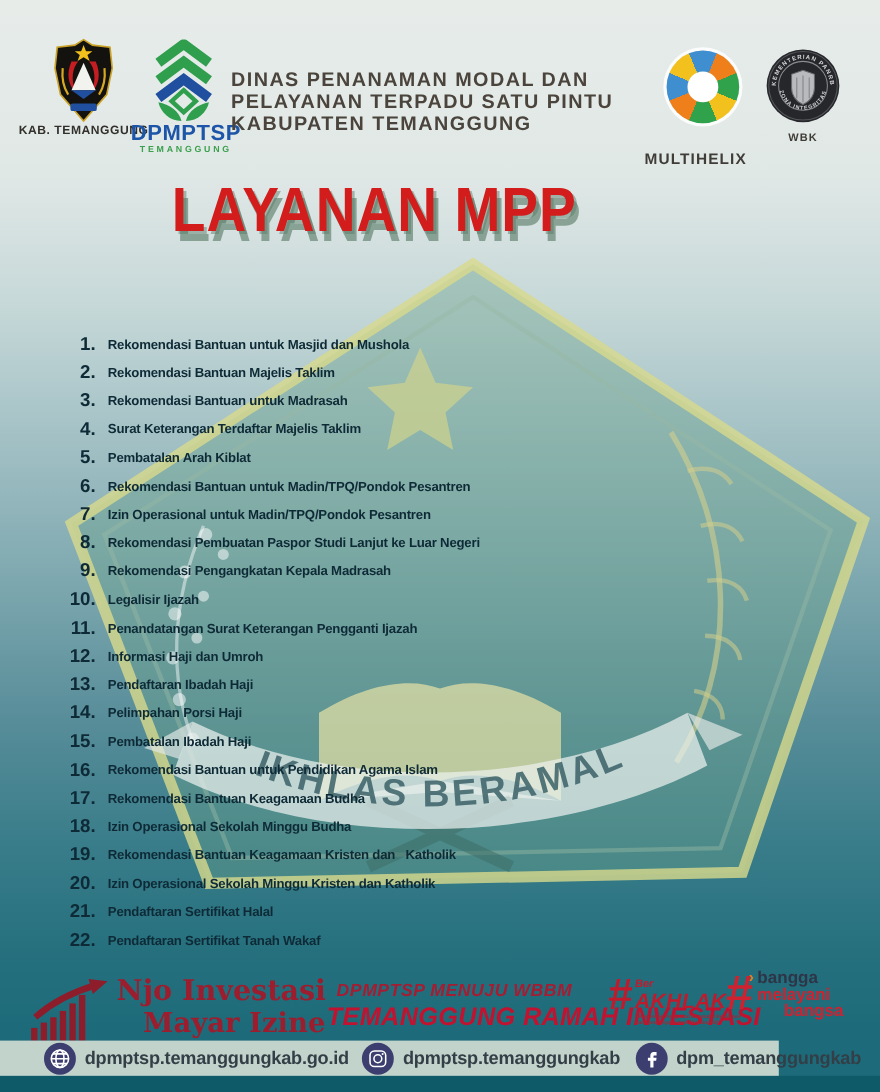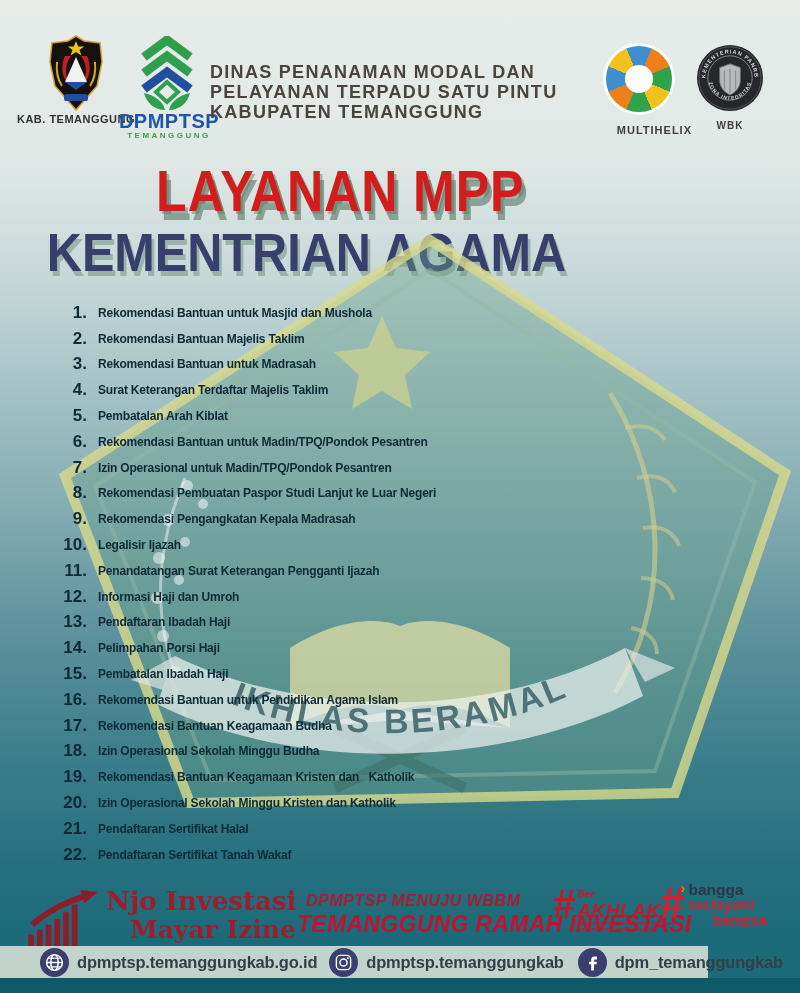--- a/index.html
+++ b/index.html
@@ -19,22 +19,22 @@
   .dpm-sub{position:absolute;left:110px;top:131px;width:118px;text-align:center;
     font-size:8px;font-weight:bold;color:#3aa04c;letter-spacing:2.5px;}
   .dept{position:absolute;left:210px;top:62px;font-size:18px;font-weight:bold;
     color:#4b443d;letter-spacing:1.3px;line-height:20px;}
   .multihelix{position:absolute;left:606px;top:46px;width:66px;height:66px;border-radius:50%;
     background:conic-gradient(from -22.5deg,#3e8ed0 0 45deg,#ef7f1a 45deg 90deg,#2fa24b 90deg 135deg,
       #f2c11e 135deg 180deg,#2fa24b 180deg 225deg,#ef7f1a 225deg 270deg,#3e8ed0 270deg 315deg,#f2c11e 315deg 360deg);
     box-shadow:0 0 0 3px #fbfcfb;}
   .multihelix::after{content:"";position:absolute;left:19px;top:19px;width:28px;height:28px;
     border-radius:50%;background:#fff;}
-  .mh-label{position:absolute;left:586px;top:124px;width:106px;text-align:right;
-    font-size:11px;font-weight:bold;color:#403d38;letter-spacing:1px;}
+  .mh-label{position:absolute;left:586px;top:136px;width:106px;text-align:left;
+    font-size:14px;font-weight:bold;color:#403d38;letter-spacing:1px;}
   .wbk-badge{position:absolute;left:696px;top:44px;width:68px;height:68px;}
   .wbk-label{position:absolute;left:698px;top:120px;width:64px;text-align:center;
     font-size:10px;font-weight:bold;color:#403d38;letter-spacing:1px;}
   
   .title1{position:absolute;left:0;top:158px;width:680px;text-align:center;}
   .title1 span{display:inline-block;transform:scaleX(.88);font-size:57px;font-weight:bold;
     color:#d31d1d;letter-spacing:1px;
     text-shadow:3px 3px 0 rgba(85,120,98,.45), 5px 9px 0 rgba(72,110,88,.55);}
   .title2{position:absolute;left:0;top:221px;width:612px;text-align:center;}
   .title2 span{display:inline-block;transform:scaleX(.9);font-size:54px;font-weight:bold;
@@ -129,21 +129,20 @@
     </text>
     <text font-size="5.2" font-weight="bold" fill="#d8d8da" letter-spacing="1" text-anchor="middle">
       <textPath href="#wbkBot" startOffset="50%">ZONA INTEGRITAS</textPath>
     </text>
     <path d="M36 21 L47 25 L47 38 C47 46 42 51 36 54 C30 51 25 46 25 38 L25 25 Z" fill="#b9babe" stroke="#6a6b6f" stroke-width="1"></path>
     <path d="M30 28 V48 M36 26 V52 M42 28 V48" stroke="#8a8b8f" stroke-width="1.2" fill="none"></path>
   </svg>
   <div class="wbk-label">WBK</div>
 
   <div class="title1"><span>LAYANAN MPP</span></div>
-  <div class="title2"><span>KEMENTRIAN AGAMA</span></div>
 
   <svg class="watermark" viewBox="0 0 765 595">
     <defs>
         <path id="ribbonPath" d="M165,462 C285,522 445,520 565,452"></path>
       </defs>
     <polygon points="395,12 750,245 640,565 155,575 30,248" fill="rgba(105,160,138,0.40)" stroke="rgba(216,218,140,0.8)" stroke-width="10"></polygon>
     <polygon points="395,42 720,254 620,543 176,552 60,258" fill="none" stroke="rgba(150,185,165,0.45)" stroke-width="4"></polygon>
     <polygon points="347,88 361,120 395,124 370,147 377,181 347,163 317,181 324,147 299,124 333,120" fill="rgba(208,211,140,0.7)"></polygon>
     <path d="M575,165 C630,255 638,370 580,465" stroke="rgba(210,206,140,0.6)" stroke-width="5" fill="none"></path>
     <g stroke="rgba(210,206,140,0.55)" stroke-width="4" fill="none">

